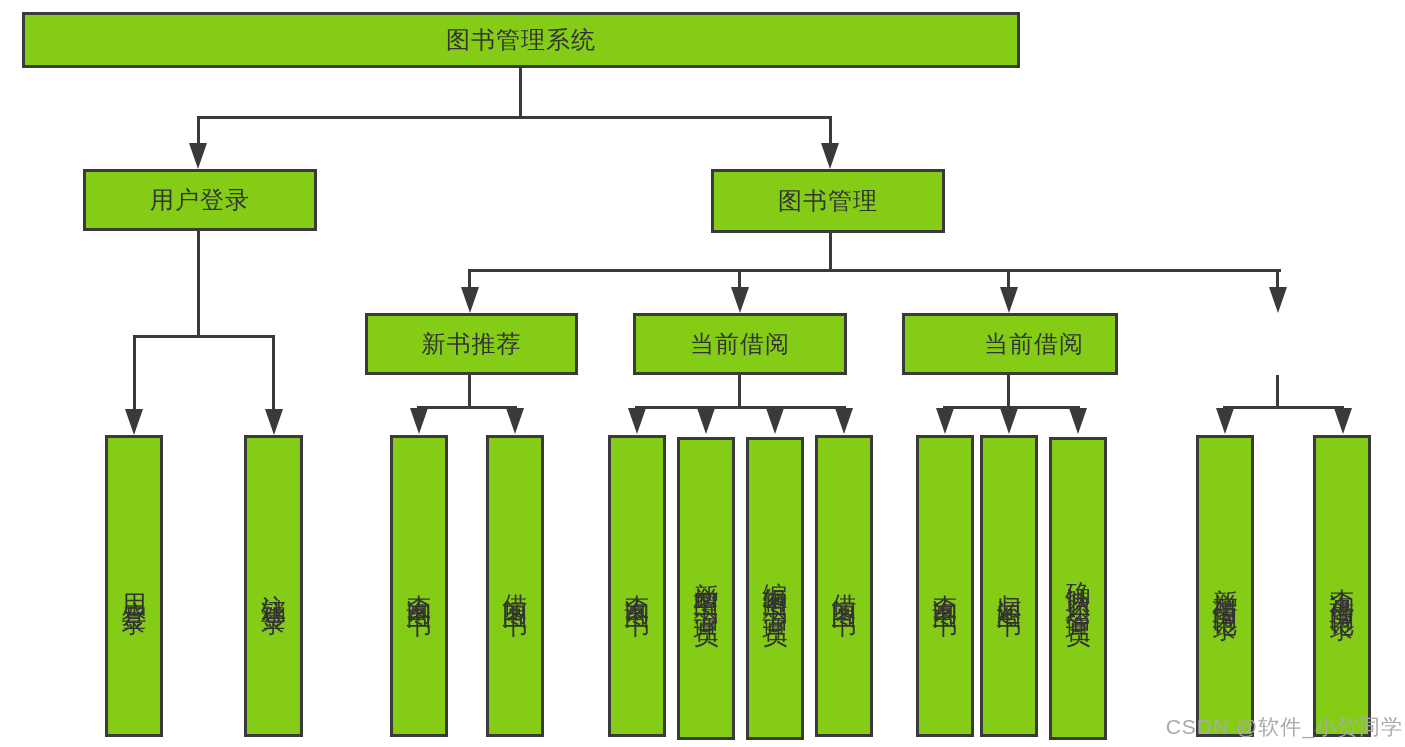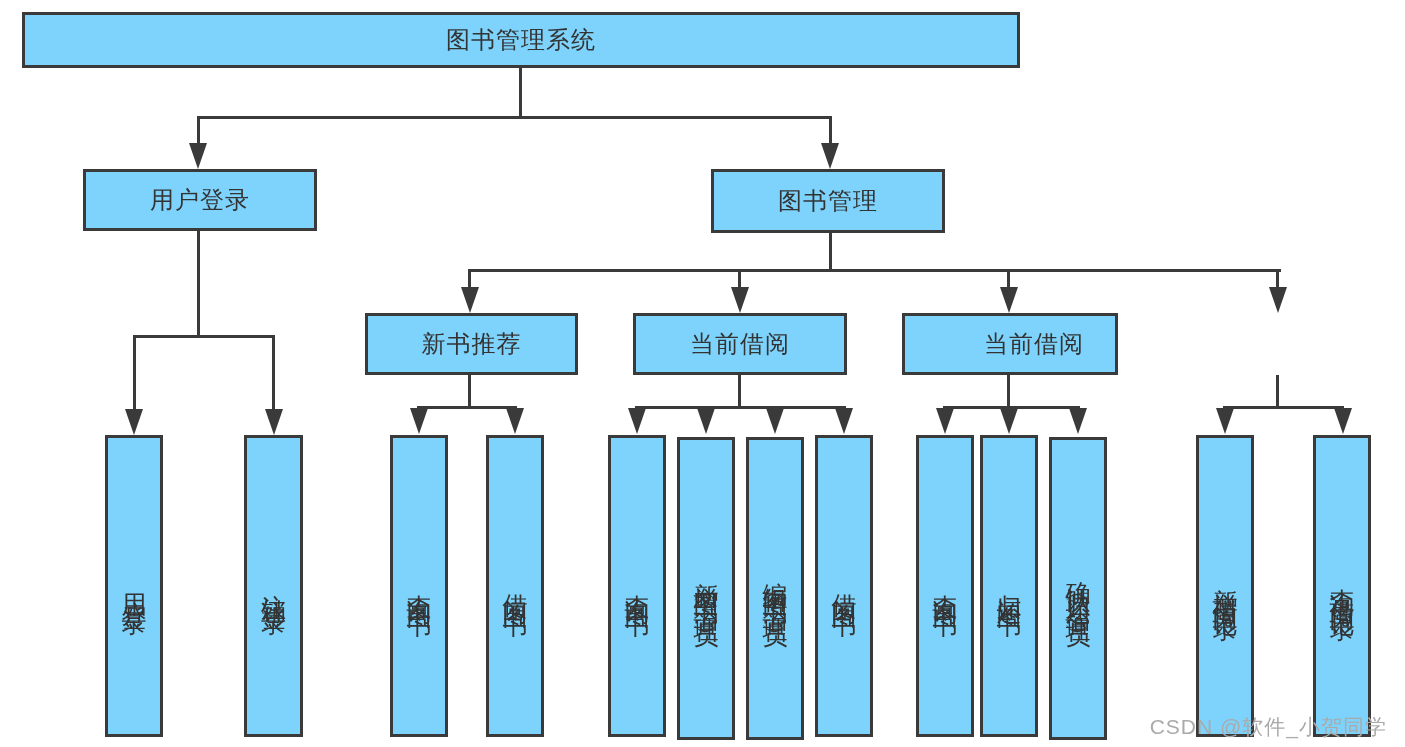--- a/index.html
+++ b/index.html
@@ -13,21 +13,21 @@
   #stage{
     position:relative;
     width:1405px;height:747px;
     background:var(--bg);
     overflow:hidden;
   }
   
   .node{
     position:absolute;
     border:3px solid var(--line);
-    background:#7dd3fc;
+    background:#84cc16;
     box-sizing:border-box;
     display:flex;align-items:center;justify-content:center;
     color:var(--text);
   }
   .node.h{font-size:24px;letter-spacing:1px;}
   .node.v{font-size:25px;}
   .node.v .vtext{
     writing-mode:vertical-rl;
     text-orientation:mixed;
     letter-spacing:6px;
@@ -40,21 +40,21 @@
   .vline{width:3px;}
   .hline{height:3px;}
   .arrow{
     position:absolute;width:0;height:0;
     border-left:9px solid transparent;
     border-right:9px solid transparent;
     border-top:26px solid var(--line);
   }
   #watermark{
     position:absolute;
-    right:18px;bottom:6px;
+    right:2px;bottom:6px;
     font-size:21px;
     color:var(--watermark);
     letter-spacing:1px;
     white-space:nowrap;
   }
 </style>
 </head>
 <body>
 
 <div id="stage">

